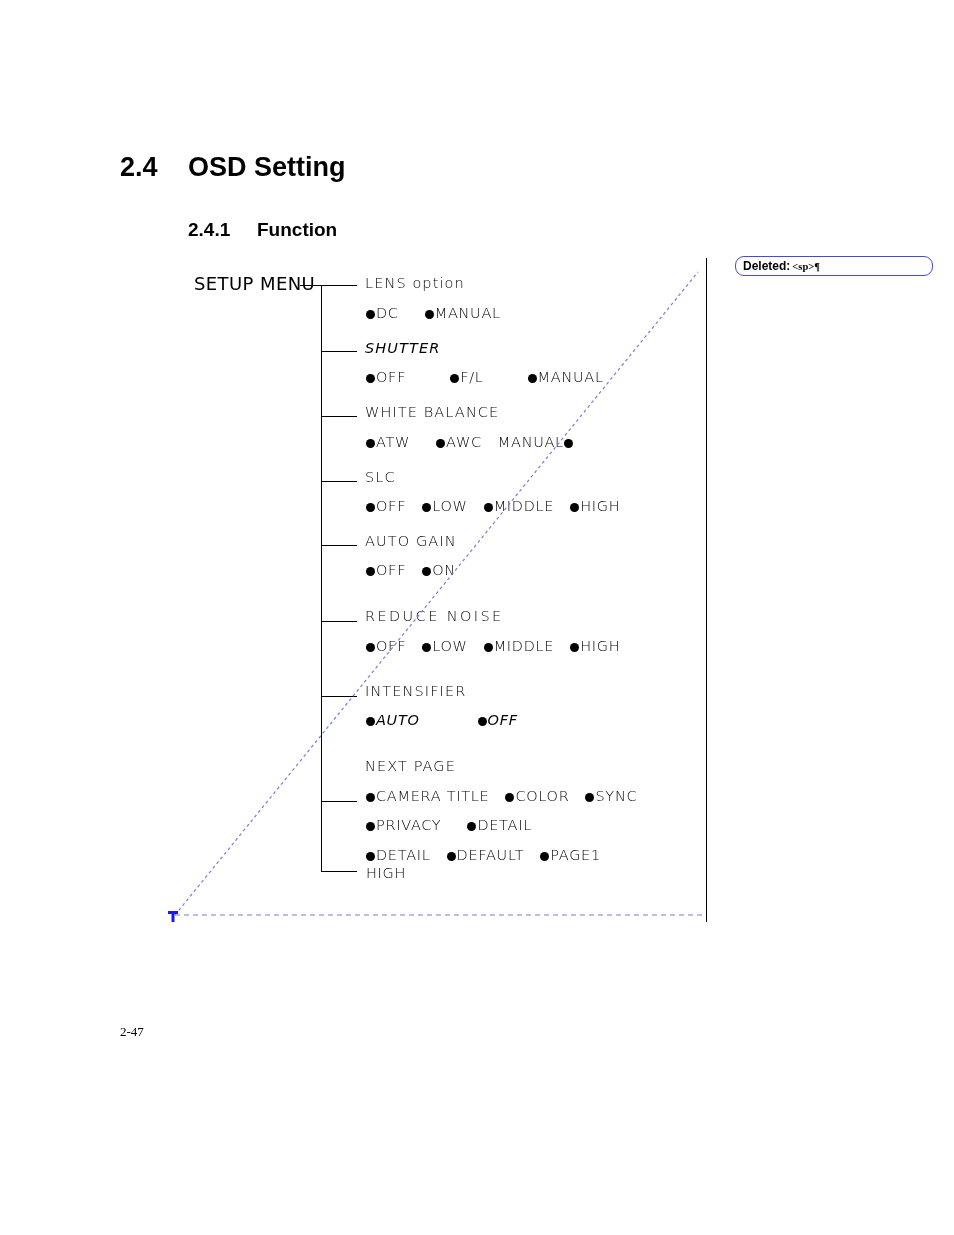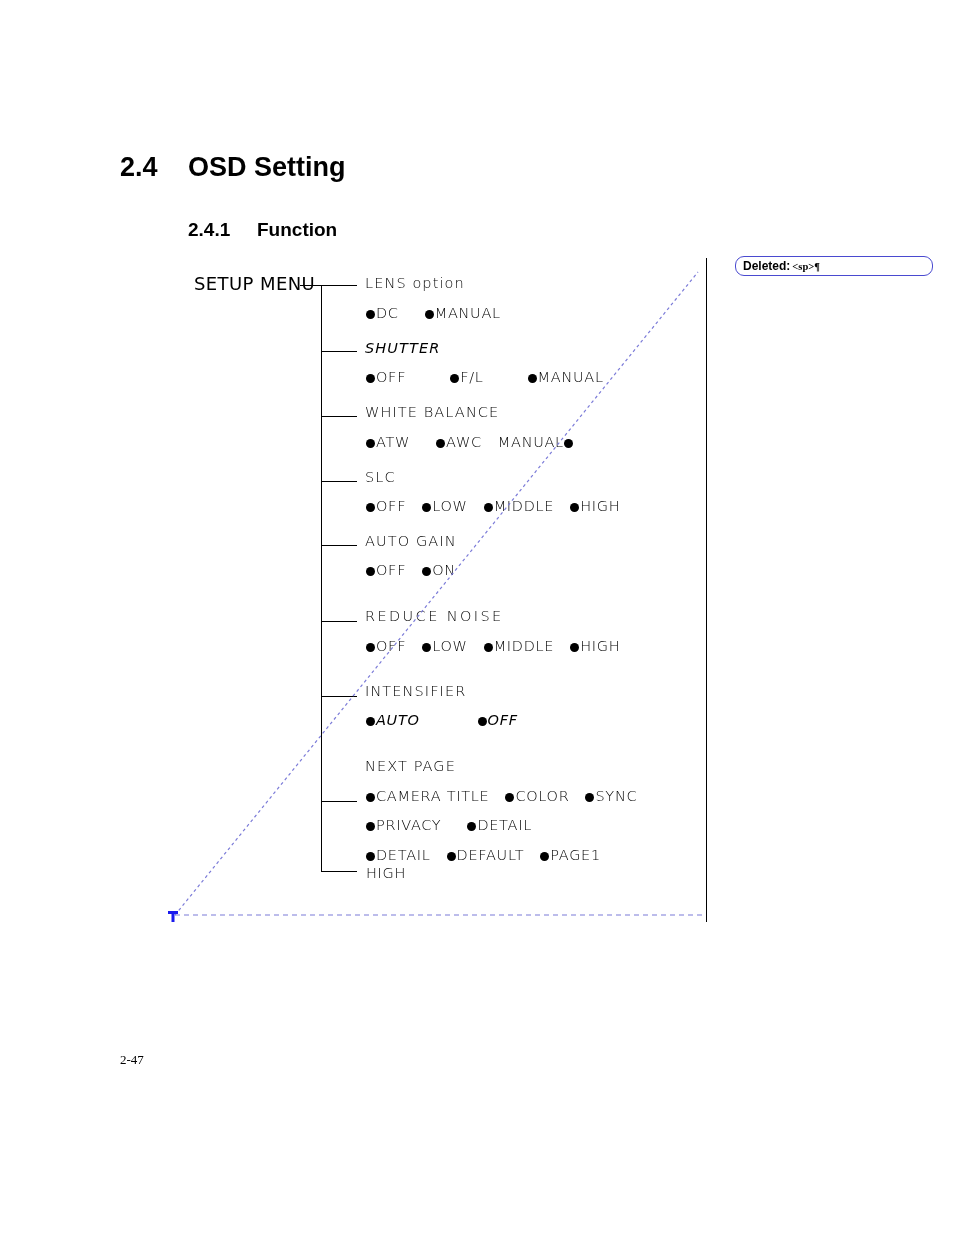--- a/index.html
+++ b/index.html
@@ -141,21 +141,21 @@
     left: 168px;
     top: 911px;
     width: 10px;
     height: 11px;
   }
 
   
   #footer-page {
     position: absolute;
     left: 120px;
-    top: 1052px;
+    top: 1024px;
     font-family: "Liberation Serif", serif;
     font-size: 13px;
     color: #000000;
   }
 </style>
 </head>
 <body>
 
 <div id="page">
 

